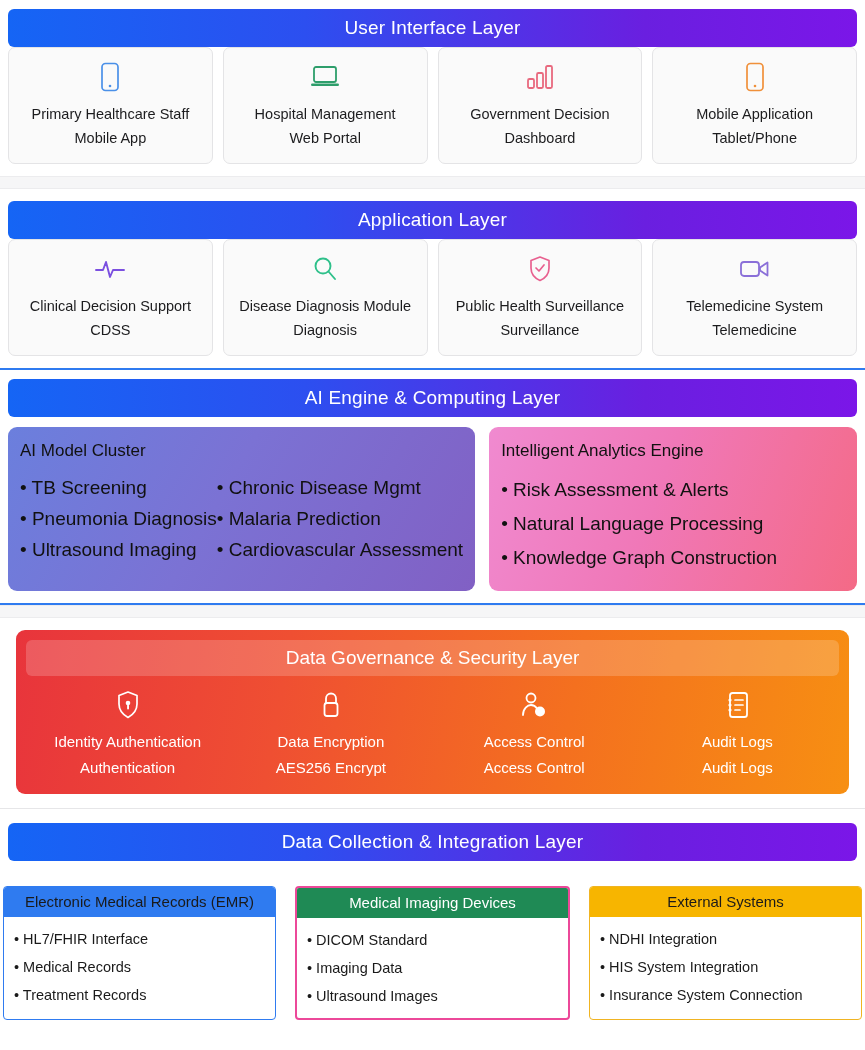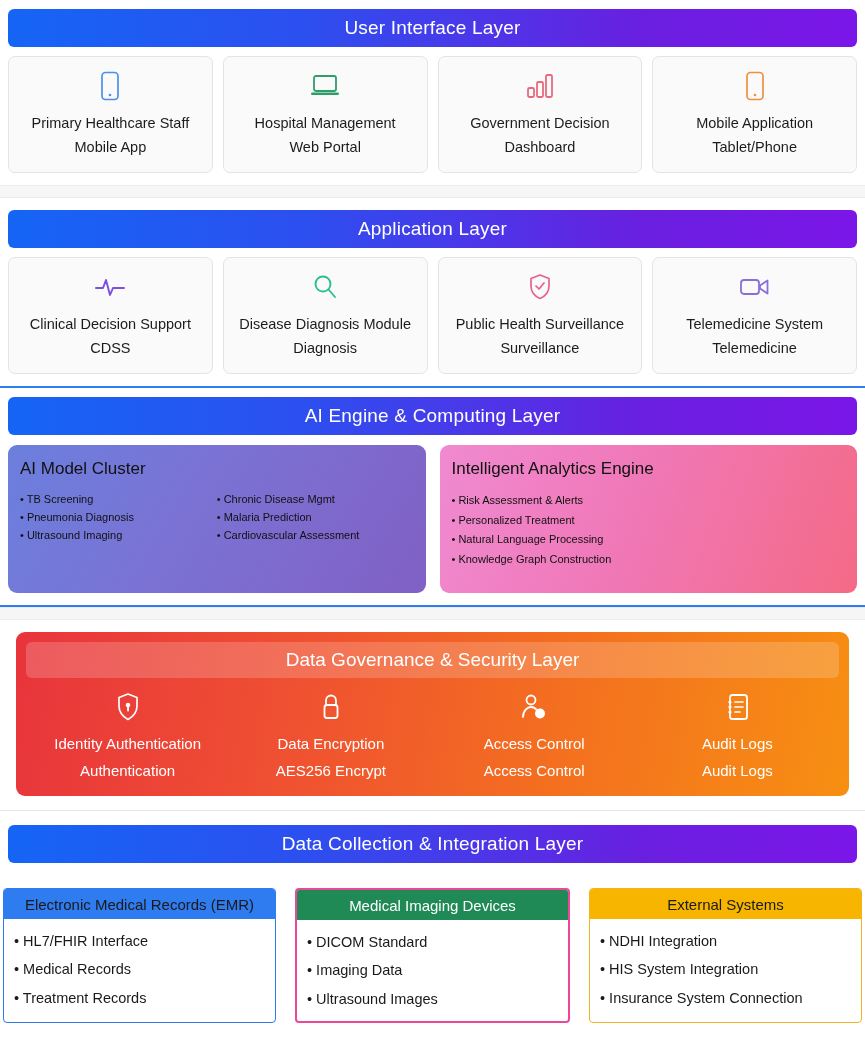--- a/index.html
+++ b/index.html
@@ -33,21 +33,20 @@
     font-size: 19px;
     letter-spacing: 0.2px;
     background: linear-gradient(90deg, #1565f5 0%, #2c4ff0 35%, #6a1fe0 75%, #7b16e8 100%);
   }
 
   
   .card-row {
     display: flex;
     gap: 10px;
     padding: 0 8px;
-    margin-top: 9px;
   }
 
   .card {
     flex: 1 1 0;
     min-width: 0;
     background: #fafafa;
     border: 1px solid #e4e4e6;
     border-radius: 7px;
     padding: 12px 6px 14px;
     display: flex;
@@ -119,21 +118,21 @@
     font-size: 17px;
     color: #111;
     margin-bottom: 12px;
   }
   .ai-cols {
     display: flex;
     gap: 0;
   }
   .ai-col { flex: 1 1 0; }
   .ai-item {
-    font-size: 11px;
+    font-size: 19px;
     color: #111;
     line-height: 1.62;
     white-space: nowrap;
   }
   .ai-list-single .ai-item { line-height: 1.78; }
 
   
   .sec-wrap {
     margin: 0 16px;
     border-radius: 9px;
@@ -360,21 +359,20 @@
             <div class="ai-item">• Malaria Prediction</div>
             <div class="ai-item">• Cardiovascular Assessment</div>
           </div>
         </div>
       </div>
 
       <div class="ai-box analytics">
         <div class="ai-title">Intelligent Analytics Engine</div>
         <div class="ai-list-single">
           <div class="ai-item">• Risk Assessment &amp; Alerts</div>
-          <div class="ai-item">• Personalized Treatment</div>
           <div class="ai-item">• Natural Language Processing</div>
           <div class="ai-item">• Knowledge Graph Construction</div>
         </div>
       </div>
 
     </div>
   </div>
 
   <div class="gap-12"></div>
   <div class="sep-blue"></div>

